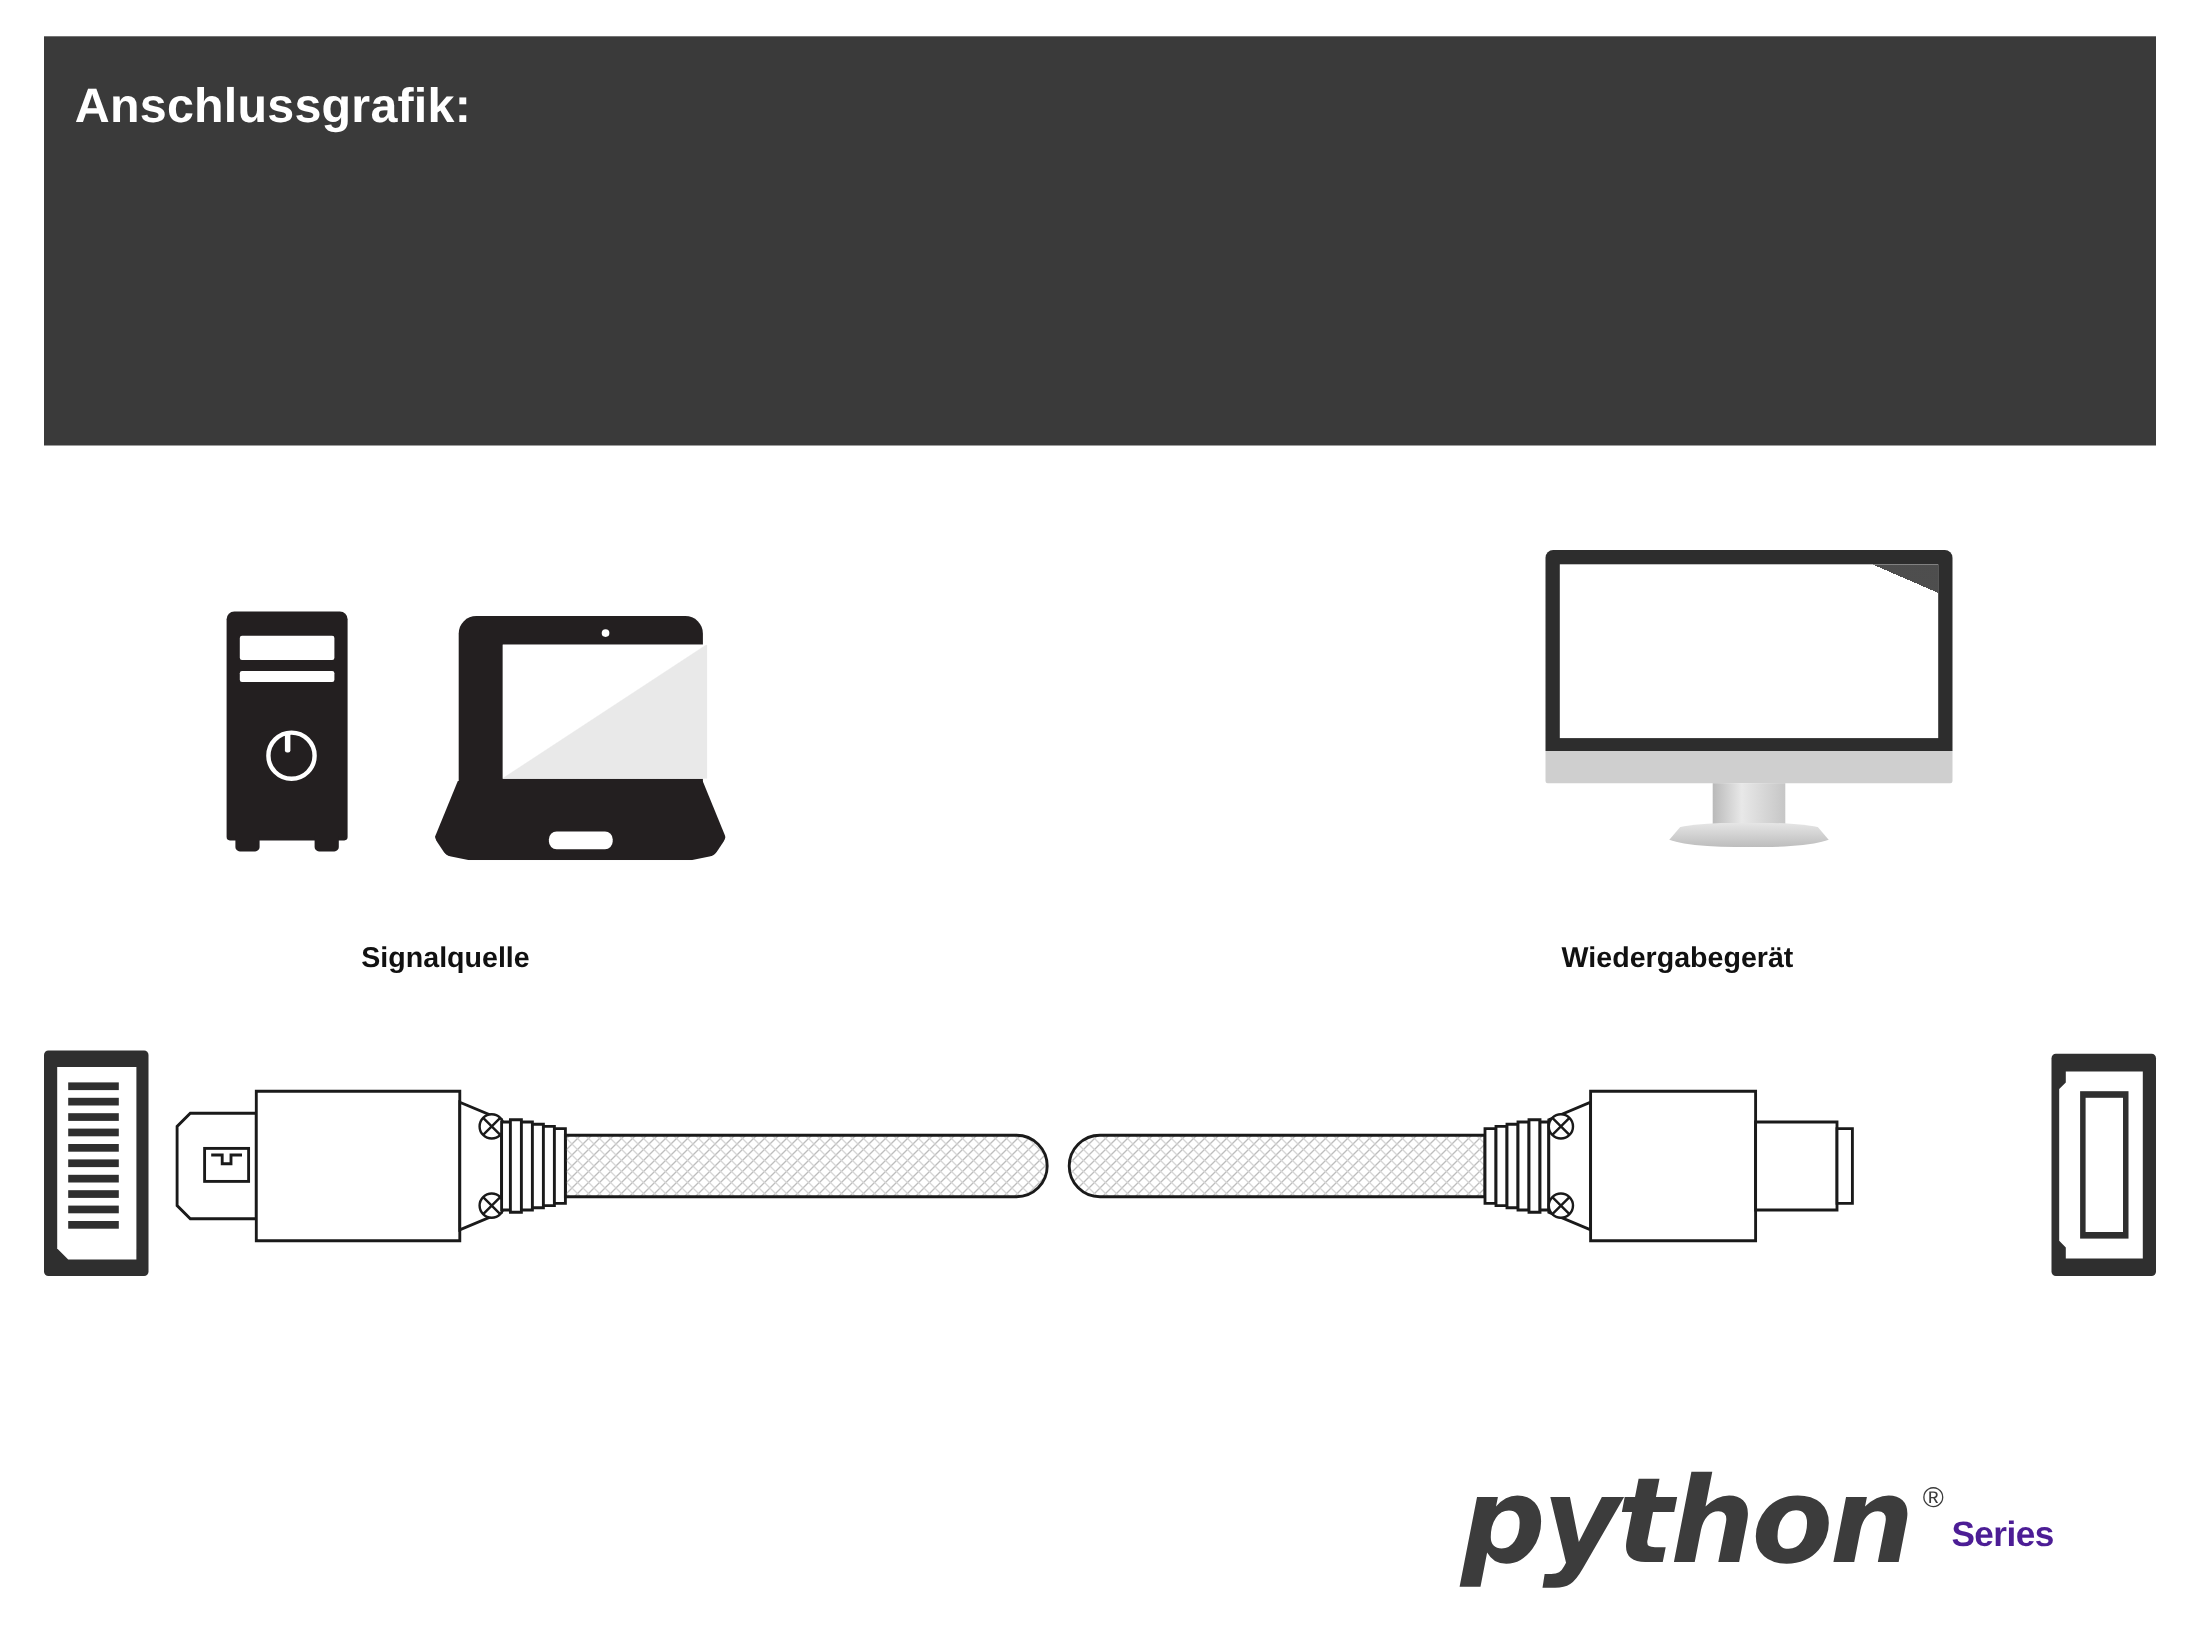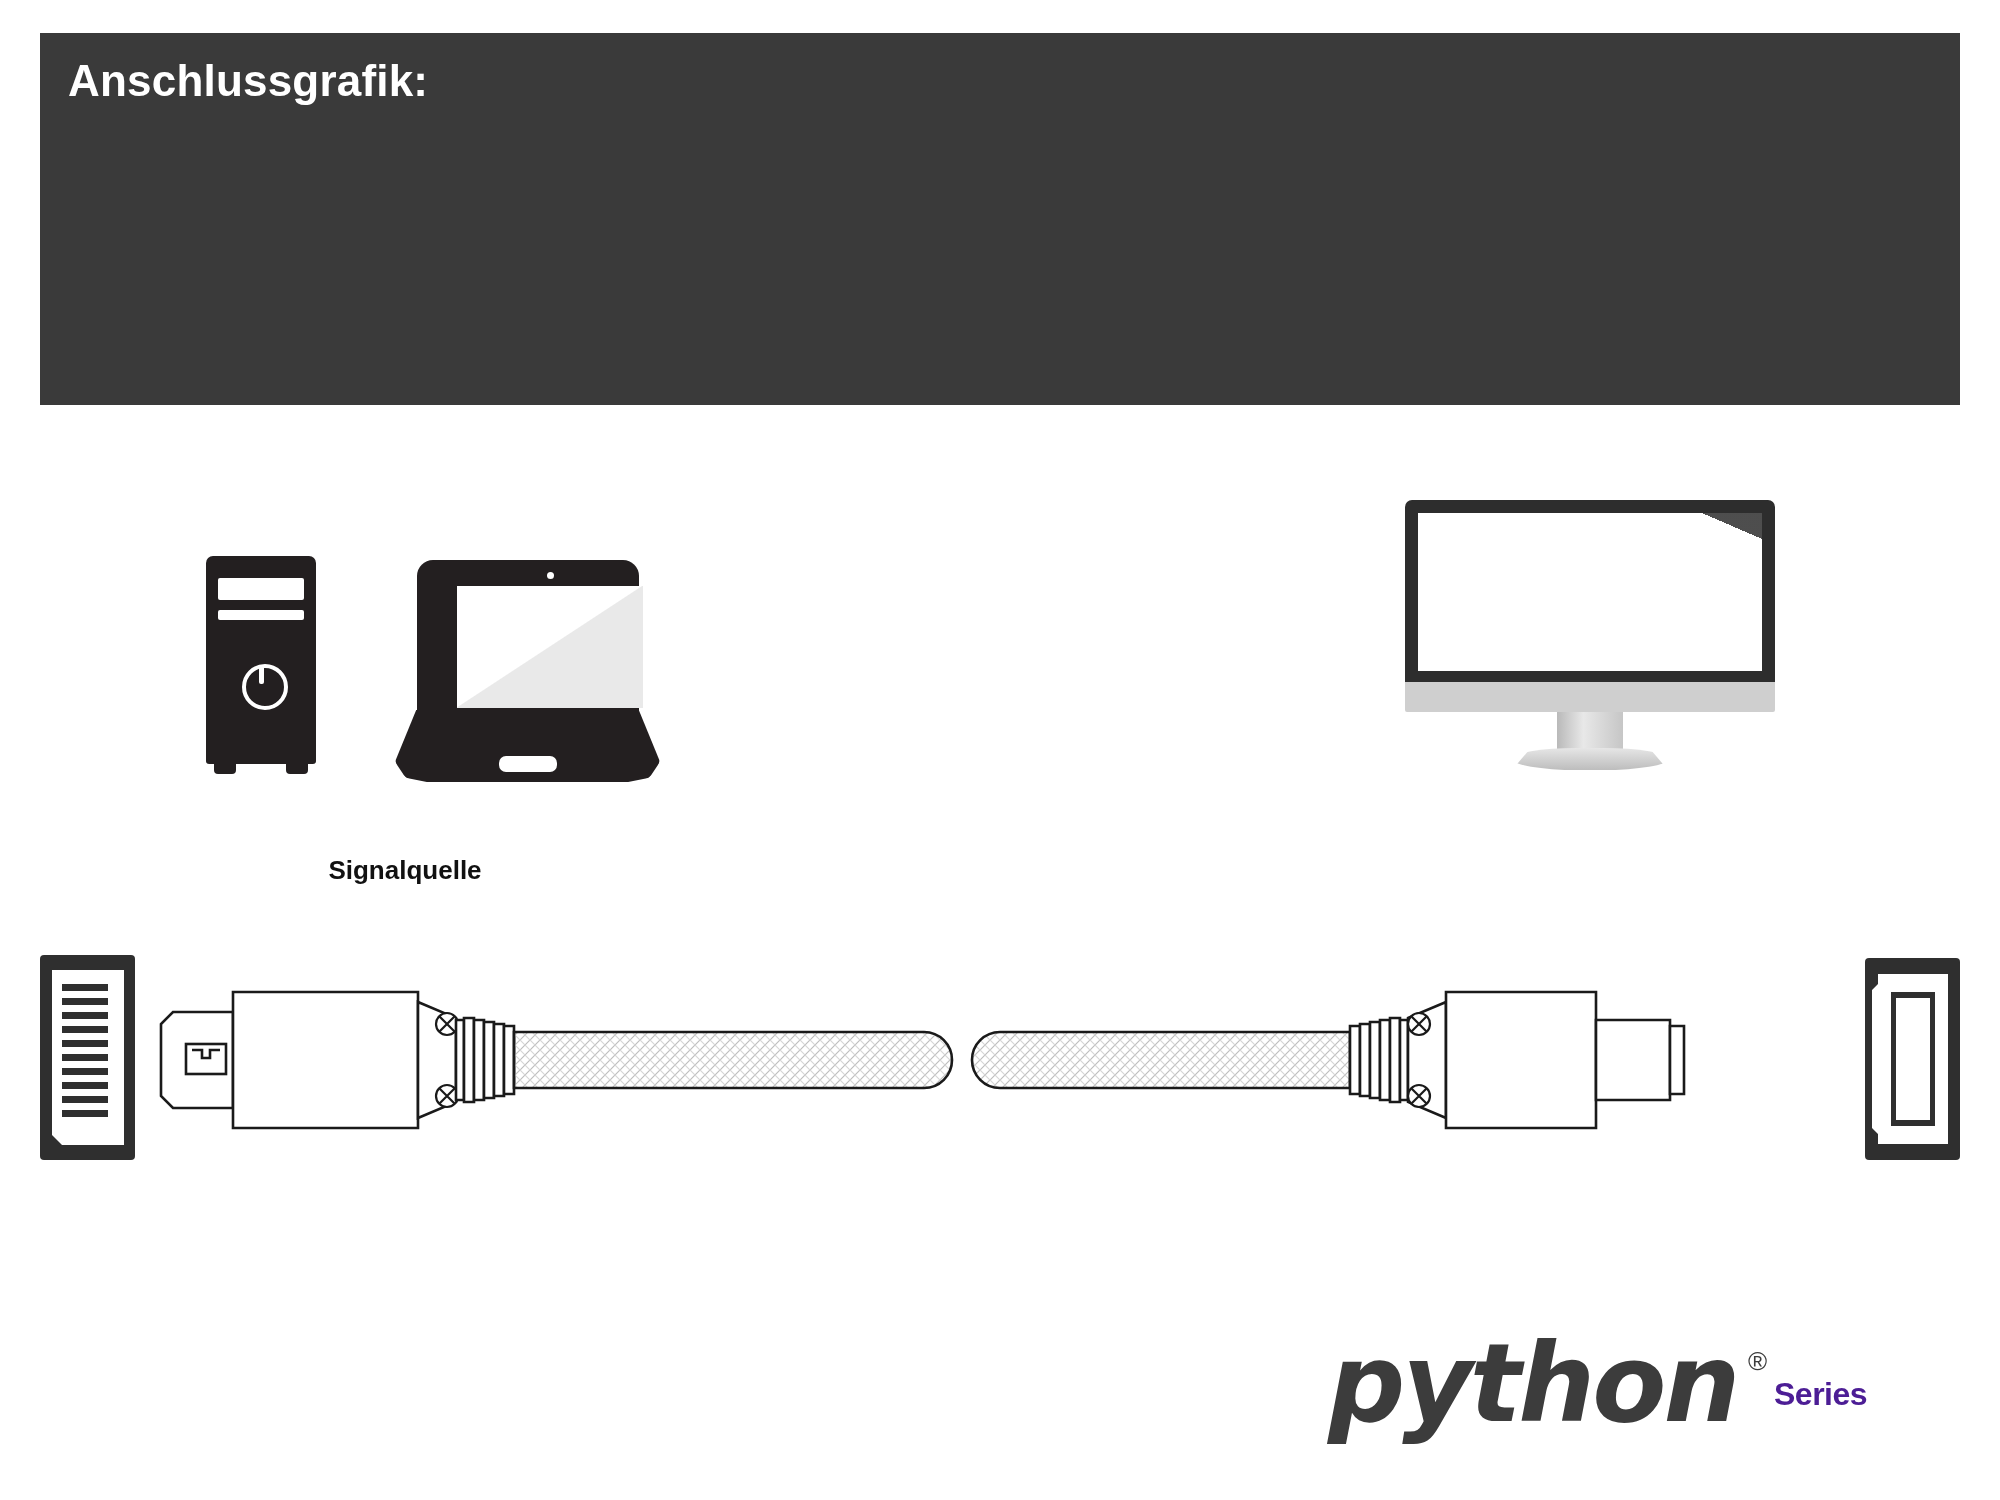--- a/index.html
+++ b/index.html
@@ -17,21 +17,21 @@
 
   
   .banner {
     position: absolute;
     left: 40px;
     top: 33px;
     width: 1920px;
     height: 372px;
     background: #3a3a3a;
     box-sizing: border-box;
-    padding: 24px 40px 0 28px;
+    padding: 40px 40px 0 28px;
   }
   .banner-title {
     color: #ffffff;
     font-size: 44px;
     font-weight: bold;
     letter-spacing: .2px;
     margin: 0 0 26px 0;
     line-height: 1.1;
   }
   .banner-body {
@@ -242,20 +242,21 @@
 
   <div class="monitor">
     <div class="bezel">
       <div class="glass"></div>
     </div>
     <div class="neck"></div>
     <div class="foot"></div>
   </div>
 
   <div class="caption" id="caption-source">Signalquelle</div>
+  <div class="caption" id="caption-sink">Wiedergabegerät</div>
 </div>
 
 <div class="cablewrap">
 <svg width="2000" height="290" viewBox="0 0 2000 290" xmlns="http://www.w3.org/2000/svg">
   <defs>
     <pattern id="braid" width="10" height="10" patternUnits="userSpaceOnUse" patternTransform="rotate(0)">
       <path d="M0,10 L10,0 M-2,2 L2,-2 M8,12 L12,8" stroke="#bdbdbd" stroke-width="1.2" fill="none"></path>
       <path d="M0,0 L10,10 M-2,8 L2,12 M8,-2 L12,2" stroke="#d6d6d6" stroke-width="1.2" fill="none"></path>
     </pattern>
   </defs>

